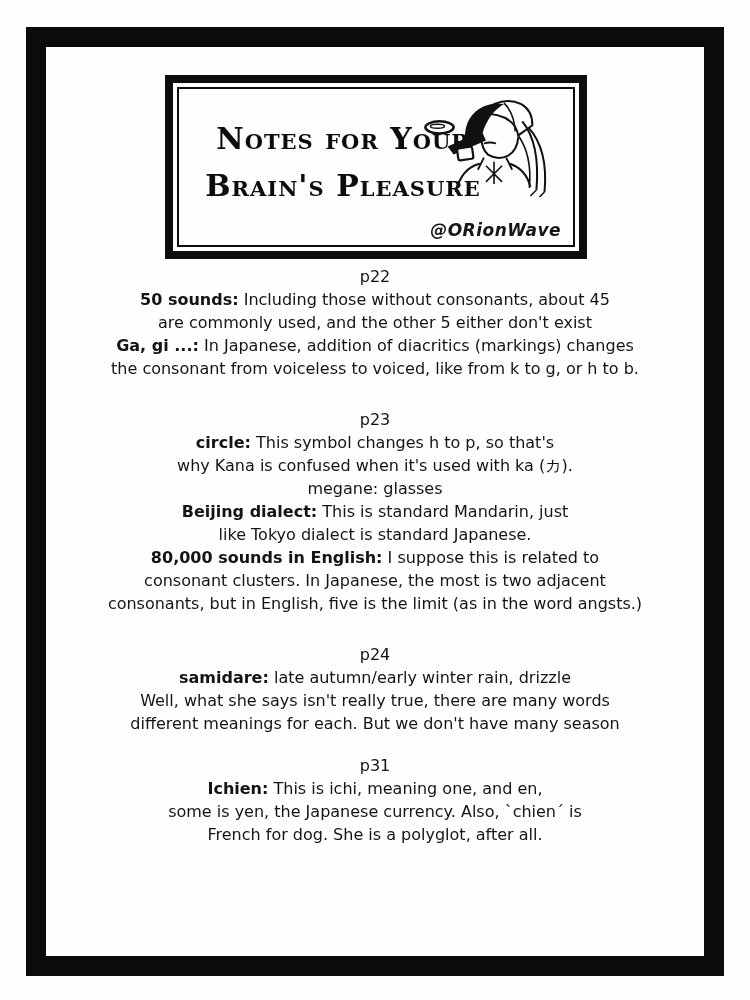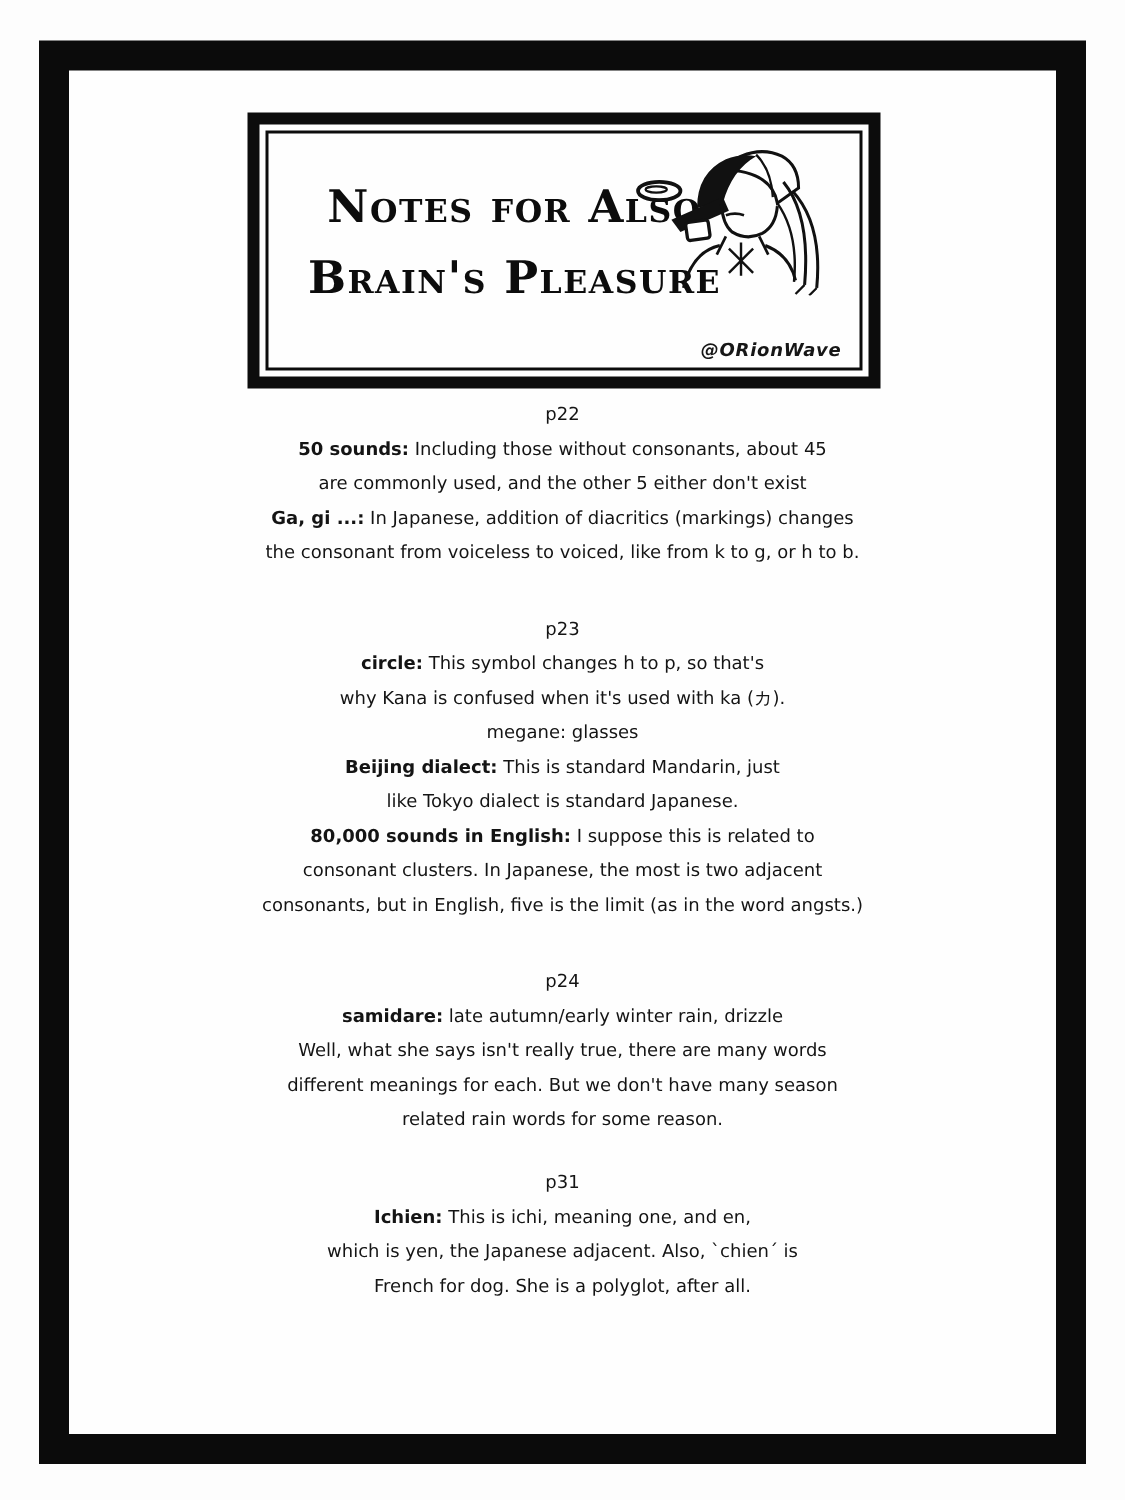--- a/index.html
+++ b/index.html
@@ -43,49 +43,49 @@
     white-space:nowrap;
   }
   .doodle{
     position:absolute;right:4px;top:2px;
     width:152px;height:106px;
   }
   .signature{
     position:absolute;right:12px;bottom:5px;
     font-style:italic;
     font-weight:bold;
-    font-size:12px;
+    font-size:17px;
     letter-spacing:0.5px;
     color:#161616;
   }
   
   #notes{
     position:absolute;left:0;top:218px;
     width:658px;
     text-align:center;
-    font-size:12px;
+    font-size:16px;
     line-height:23px;
     color:#141414;
   }
   .section + .section{margin-top:28px;}
   .section[data-label="p31"]{margin-top:19px;}
   .page-label{font-weight:normal;}
   .line .term{font-weight:bold;}
 </style>
 </head>
 <body>
 
 <div class="canvas">
   <div class="frame">
 
     <div class="header-box">
       <div class="header-inner">
 
         <div class="title">
-          <div>Notes for Also</div>
+          <div>Notes for Your</div>
           <div>Brain's Pleasure</div>
         </div>
 
         <svg class="doodle" viewBox="0 0 150 105">
 
           <ellipse cx="22" cy="36" rx="14" ry="6" fill="none" stroke="#111" stroke-width="2.5"></ellipse>
           <ellipse cx="20" cy="35" rx="7" ry="2" fill="none" stroke="#111" stroke-width="1.5"></ellipse>
 
           <path d="M62 22 Q84 4 103 13 Q114 19 114 34 L100 44 Q96 22 62 22 Z" fill="#fff" stroke="#111" stroke-width="2"></path>
           <path d="M86 12 Q96 22 97 40" fill="none" stroke="#111" stroke-width="1.5"></path>
@@ -133,24 +133,23 @@
           <div class="line">like Tokyo dialect is standard Japanese.</div>
           <div class="line"><span class="term">80,000 sounds in English:</span> I suppose this is related to</div>
           <div class="line">consonant clusters. In Japanese, the most is two adjacent</div>
           <div class="line">consonants, but in English, five is the limit (as in the word angsts.)</div>
         </div>
         <div class="section" data-label="p24">
           <div class="page-label">p24</div>
           <div class="line"><span class="term">samidare:</span> late autumn/early winter rain, drizzle</div>
           <div class="line">Well, what she says isn't really true, there are many words</div>
           <div class="line">different meanings for each. But we don't have many season</div>
-          <div class="line">related rain words for some reason.</div>
         </div>
         <div class="section" data-label="p31">
           <div class="page-label">p31</div>
           <div class="line"><span class="term">Ichien:</span> This is ichi, meaning one, and en,</div>
-          <div class="line">which is yen, the Japanese adjacent. Also, `chien´ is</div>
+          <div class="line">some is yen, the Japanese currency. Also, `chien´ is</div>
           <div class="line">French for dog. She is a polyglot, after all.</div>
         </div>
       </div>
 
   </div>
 </div>
 
 </body></html>

